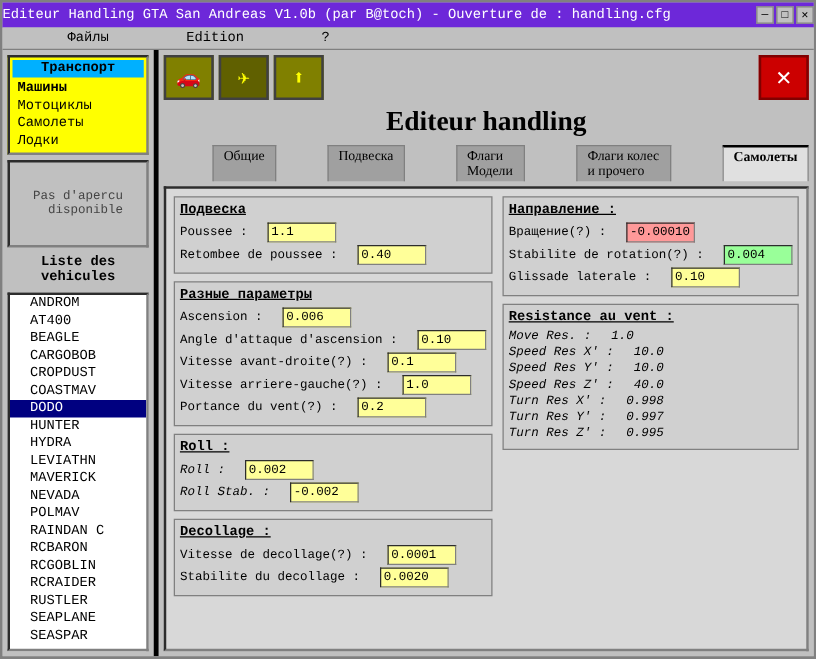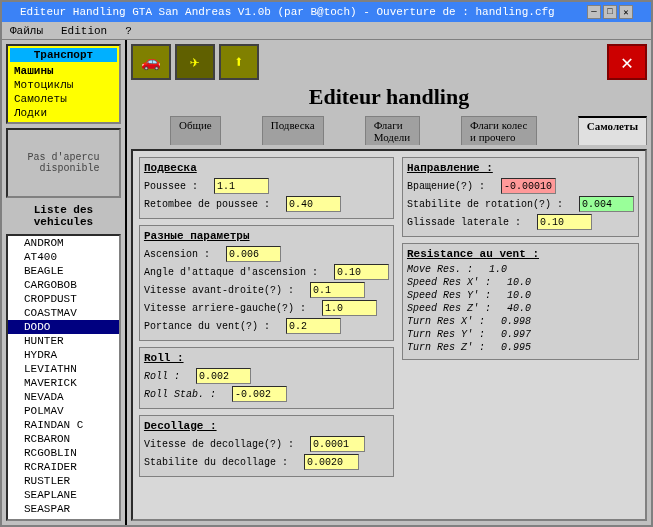--- a/index.html
+++ b/index.html
@@ -13,23 +13,23 @@
     }
     .window {
       width: 653px;
       height: 527px;
       background: #c0c0c0;
       border: 2px solid #808080;
       display: flex;
       flex-direction: column;
     }
     .title-bar {
-      background: #3b82f6;
+      background: #6d28d9;
       color: white;
-      padding: 3px 18px;
+      padding: 3px 0;
       display: flex;
       justify-content: space-between;
       align-items: center;
       font-size: 11px;
       height: 20px;
     }
     .title-bar-buttons {
       display: flex;
       gap: 2px;
     }
@@ -51,30 +51,31 @@
       display: flex;
       gap: 10px;
       font-size: 11px;
       border-bottom: 1px solid #808080;
       height: 18px;
       align-items: center;
     }
     .menu-item {
       cursor: pointer;
       padding: 0 4px;
+      margin-left: 44px;
     }
     .main-content {
       display: flex;
       flex: 1;
       overflow: hidden;
     }
     .sidebar {
       width: 145px;
       background: #c0c0c0;
-      border-right: 2px solid #000000;
+      border-right: 4px solid #000000;
       display: flex;
       flex-direction: column;
       padding: 4px;
       gap: 4px;
     }
     .sidebar-transport-box {
       background: #ffff00;
       border: 2px inset #808080;
       padding: 2px;
     }

